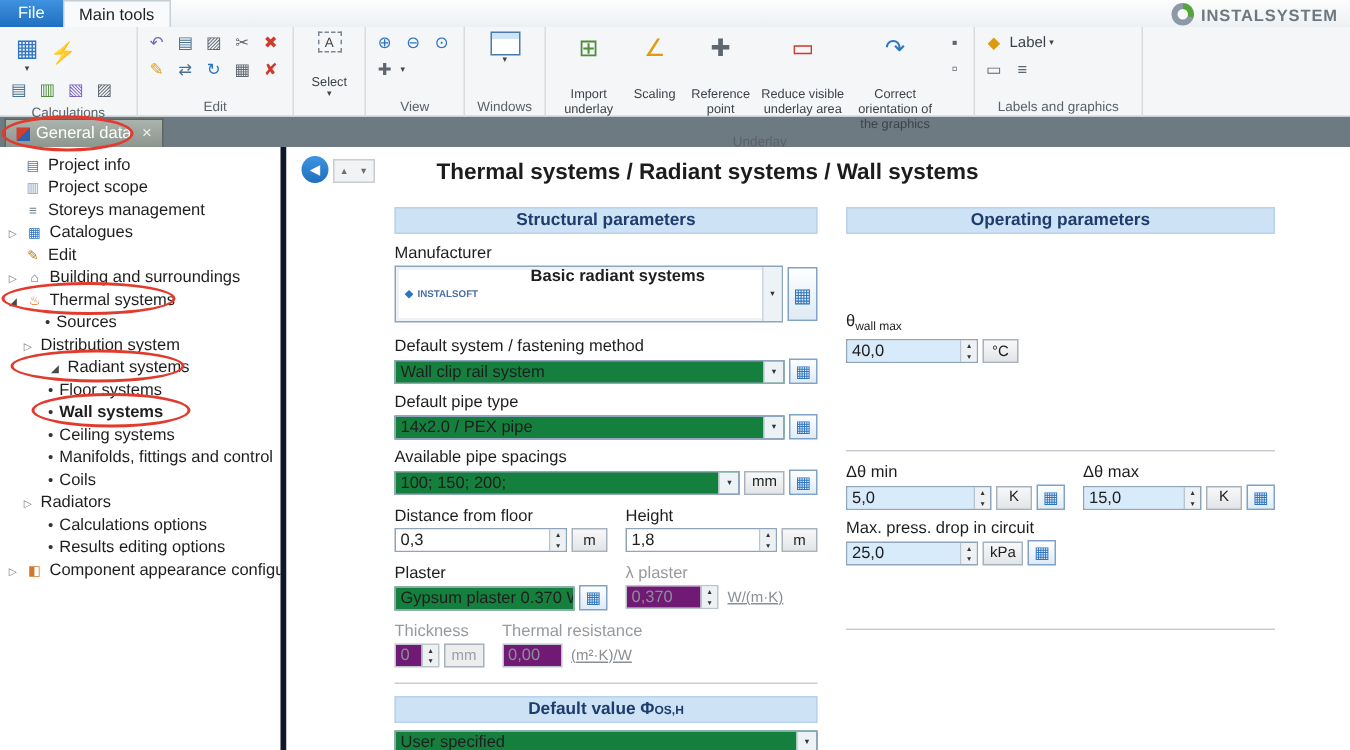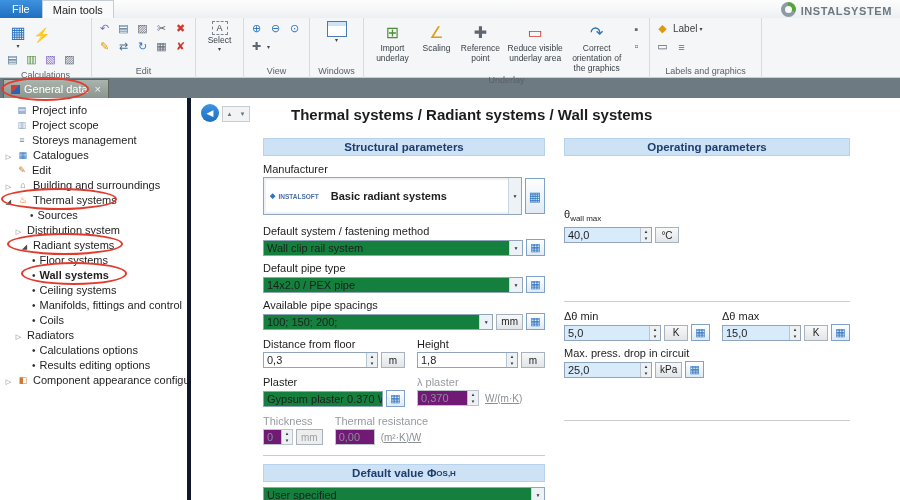--- a/index.html
+++ b/index.html
@@ -21,21 +21,21 @@
   .logo-text { font-size:11px; font-weight:bold; color:#6d7880; letter-spacing:.6px; }
 
   .ribbody { display:flex; height:60px; align-items:stretch; }
   .rgroup { display:flex; flex-direction:column; border-right:1px solid #d8dcdf; padding:2px 4px 0; }
   .gbody { flex:1; display:flex; flex-direction:column; justify-content:flex-start; }
   .glabel { font-size:9px; color:#5a6168; text-align:center; padding:1px 2px 2px; white-space:nowrap; }
   .rib-row { display:flex; align-items:center; gap:2px; margin-bottom:1px; }
   .sic { width:17px; height:17px; display:flex; align-items:center; justify-content:center; font-size:11px; border-radius:2px; }
   .bic { width:24px; height:22px; display:flex; align-items:center; justify-content:center; font-size:16px; }
   .bigbtn { display:flex; flex-direction:column; align-items:center; padding:1px 2px; }
-  .bigbtn .cap { font-size:8.5px; color:#3c4248; text-align:center; line-height:1.15; margin-top:1px; }
+  .bigbtn .cap { font-size:8.5px; color:#3c4248; text-align:center; line-height:1.15; margin-top:15px; }
   .dda { font-size:6px; color:#444; line-height:6px; }
   .c-blue{color:#2e74c0} .c-red{color:#d0392c} .c-purple{color:#7b5fc0}
   .c-orange{color:#df9b10} .c-green{color:#4f8f3a} .c-gray{color:#5e6670} .c-slate{color:#49708f}
   .selbox { width:16px; height:14px; border:1px dashed #7c8692; display:flex; align-items:center; justify-content:center; font-size:9px; color:#444; }
   .winicon { width:20px; height:16px; border:1px solid #4a7ab0; background:linear-gradient(#cfe3f7 30%, #fff 30%); }
 
   
   .doctabs { height:20px; background:#6e7a82; display:flex; align-items:flex-end; padding-left:3px; }
   .dtab { height:19px; display:flex; align-items:center; gap:4px; padding:0 7px; background:linear-gradient(#aab3ac,#8c968f); border:1px solid #5c6660; border-bottom:none; color:#fff; }
   .dtab-icon { width:9px; height:9px; background:linear-gradient(135deg,#d04030 50%,#3060b0 50%); }
@@ -85,21 +85,21 @@
   .sbtns i.up::before { content:"▲"; font-size:4.5px; color:#333; }
   .sbtns i.dn::before { content:"▼"; font-size:4.5px; color:#333; }
   .unit { height:16px; border:1px solid #a8b2bc; background:linear-gradient(#f7f8f9,#e2e5e8);
     display:flex; align-items:center; justify-content:center; font-size:10px; padding:0 4px; min-width:24px; flex:none; }
   .unit.dis { color:#9aa0a5; background:#ededee; }
   .utext { font-size:10px; color:#8a8f94; margin-left:3px; white-space:nowrap;text-decoration:underline; }
   .catbtn { width:19px; height:17px; border:1px solid #7fa3c8; background:linear-gradient(#ffffff,#dfeaf5);
     display:flex; align-items:center; justify-content:center; font-size:11px; color:#2e74c0; flex:none; }
   .catbtn.big { width:20px; height:36px; font-size:13px; }
 
-  .mcombo { flex:1; height:38px; border:1px solid #90a4bc; background:#fff; display:flex; align-items:center; box-shadow:inset 0 0 0 2px #eef2f6; min-width:0; }
+  .mcombo { flex:1; height:38px; border:1px solid #90a4bc; background:#fff; display:flex; box-shadow:inset 0 0 0 2px #eef2f6; min-width:0;gap:23px; }
   .brand { margin-left:6px; display:flex; align-items:center; gap:3px; font-size:6.5px; font-weight:bold; color:#4a6fa5; flex:none; }
   .brand::before { content:"◆"; color:#2e74c0; font-size:7px; }
   .mval { font-weight:bold; margin-left:12px; white-space:nowrap; overflow:hidden; }
   .mcombo .carr { width:13px; align-self:stretch; margin-left:auto; border-left:1px solid #ccd6e0; background:#edf2f7; display:flex; align-items:center; justify-content:center; }
 
   .frow { display:flex; gap:12px; align-items:flex-start; }
   .fg { display:flex; flex-direction:column; }
   .fg .lbl { margin:8px 0 2px; }
 
   
@@ -300,21 +300,21 @@
       <span class="tlabel">Thermal systems</span>
     </div>
     <div class="titem" style="padding-left:30px">
       <span class="blt"></span>
       <span class="tlabel">Sources</span>
     </div>
     <div class="titem" style="padding-left:14px">
       <span class="exp c"></span>
       <span class="tlabel">Distribution system</span>
     </div>
-    <div class="titem" style="padding-left:20px">
+    <div class="titem" style="padding-left:32px">
       <span class="exp e"></span>
       <span class="tlabel">Radiant systems</span>
     </div>
     <div class="titem" style="padding-left:32px">
       <span class="blt"></span>
       <span class="tlabel">Floor systems</span>
     </div>
     <div class="titem sel" style="padding-left:32px">
       <span class="blt"></span>
       <span class="tlabel">Wall systems</span>

